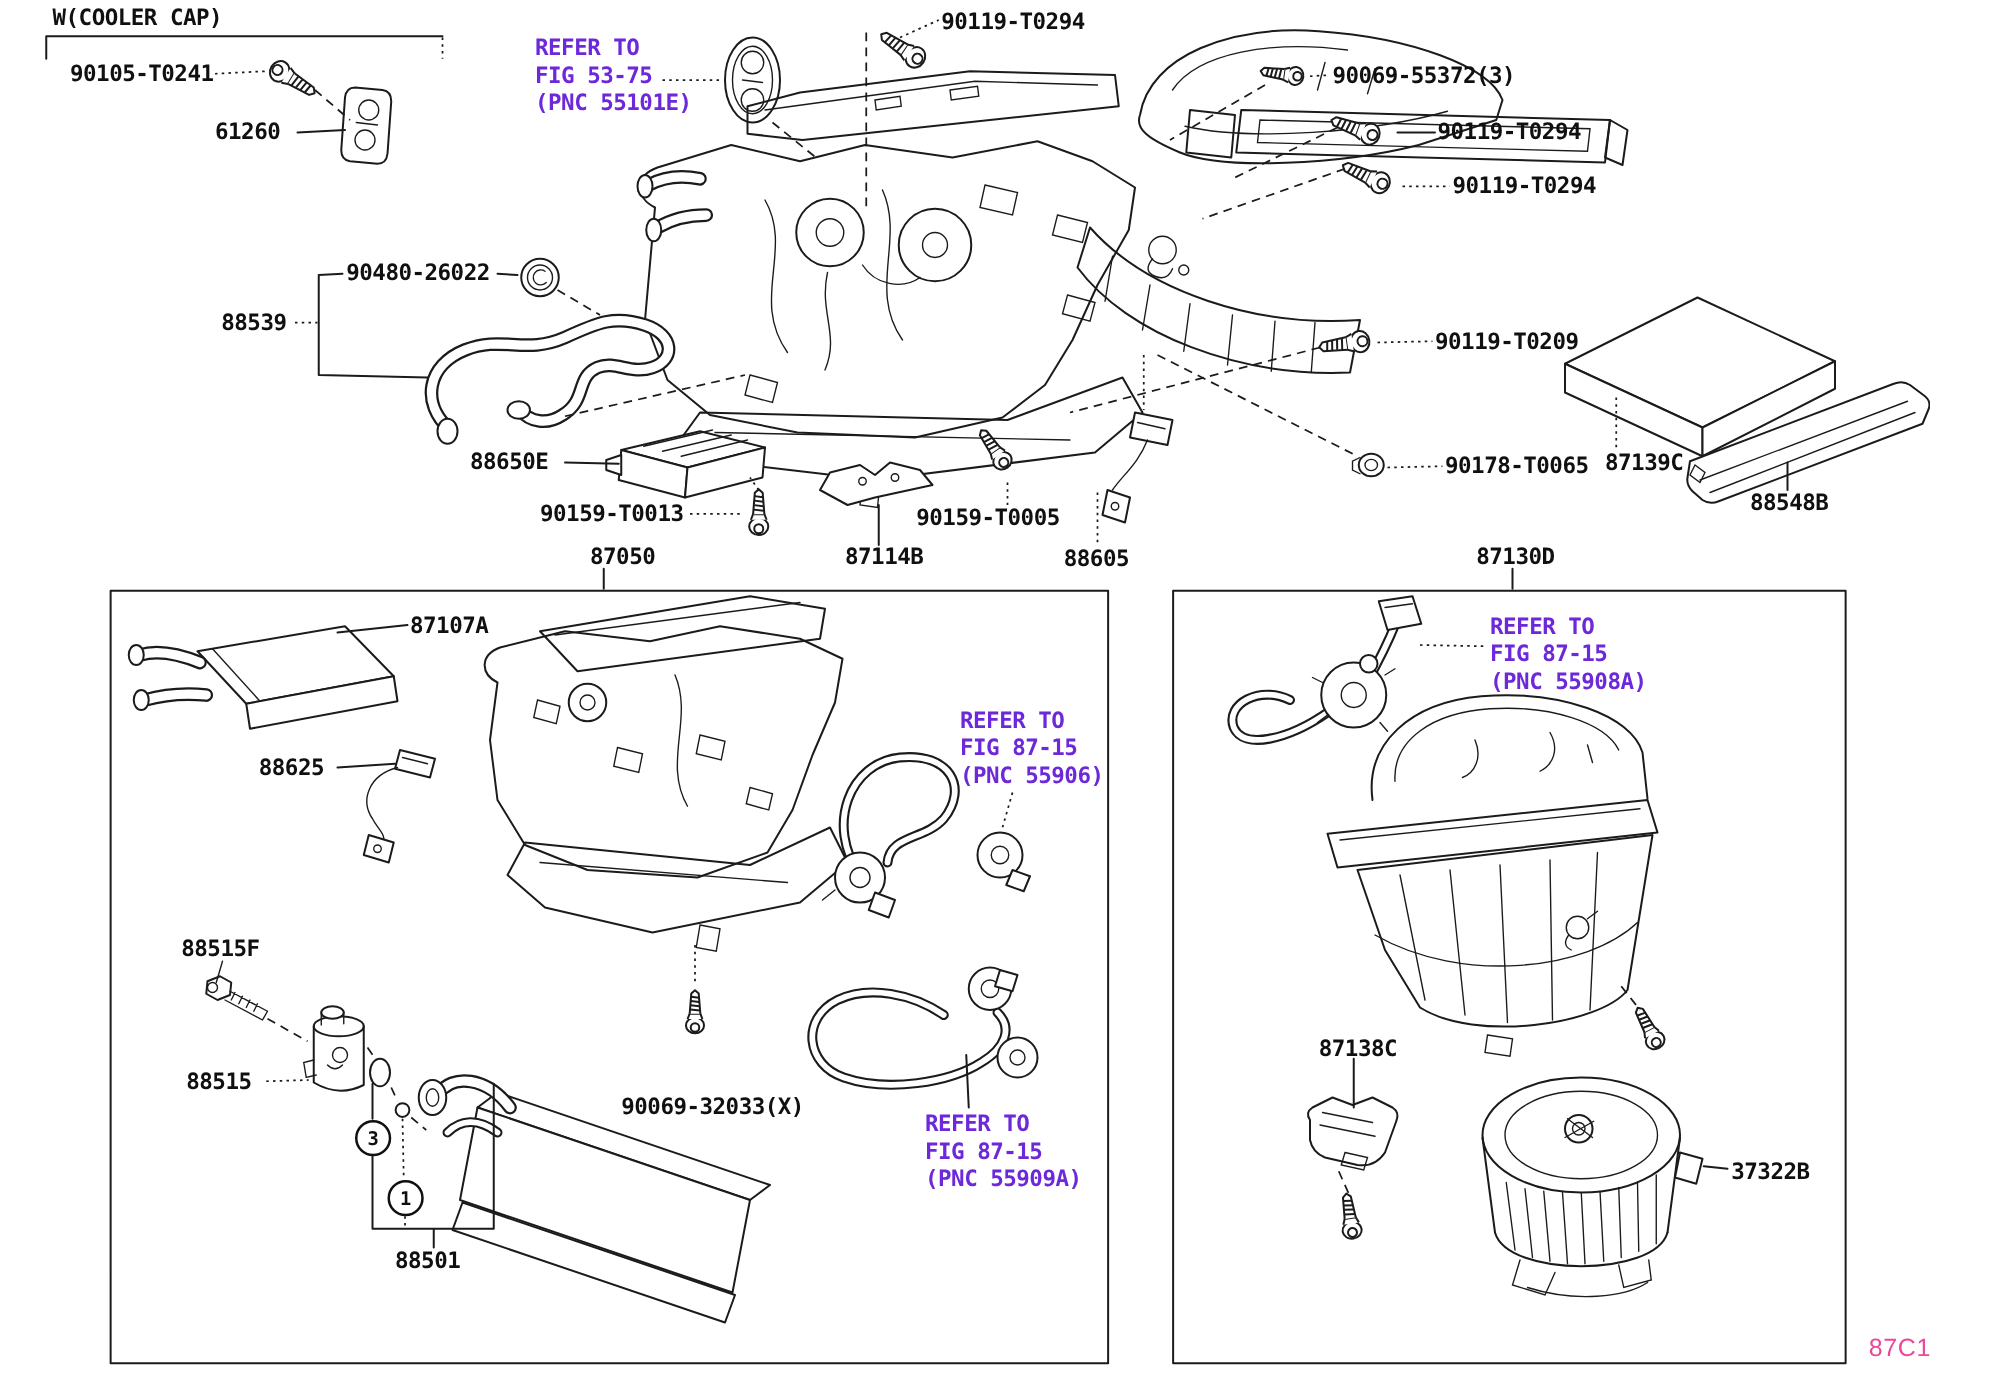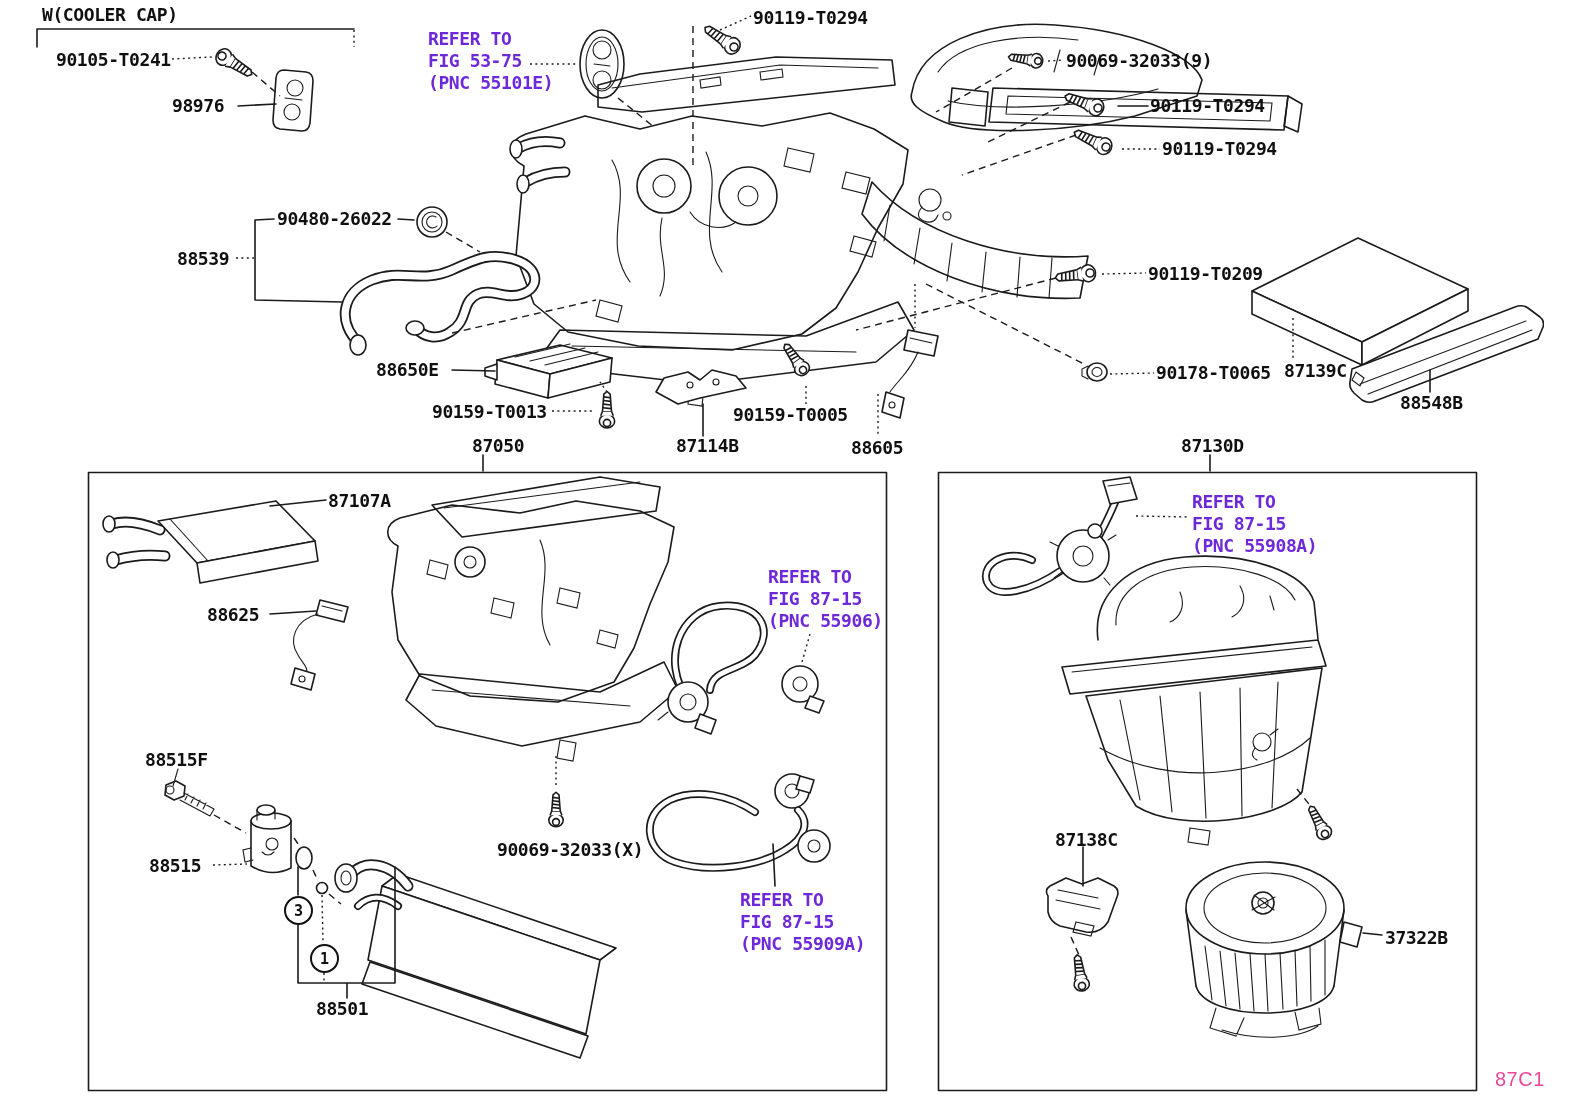--- a/index.html
+++ b/index.html
@@ -347,30 +347,30 @@
     <path class="ln" d="M773,844 L775,886"></path>
     <path class="dot" d="M1136,516 L1189,517"></path>
     <path class="ln" d="M1083,847 L1083,886"></path>
     <path class="dash" d="M1071,937 L1079,955 M1297,789 L1312,808"></path>
     <path class="ln" d="M1363,933 L1382,935"></path>
   </g>
 </svg>
 
 <div class="lbl" style="left:42px;top:5px">W(COOLER CAP)</div>
 <div class="lbl" style="left:56px;top:50px">90105-T0241</div>
-<div class="lbl" style="left:172px;top:96px">98976</div>
+<div class="lbl" style="left:172px;top:96px">61260</div>
 
 <div class="note" style="left:428px;top:28px">
   <div>REFER TO</div>
   <div>FIG 53-75</div>
   <div>(PNC 55101E)</div>
 </div>
 
 <div class="lbl" style="left:753px;top:8px">90119-T0294</div>
-<div class="lbl" style="left:1066px;top:51px">90069-32033(9)</div>
+<div class="lbl" style="left:1066px;top:51px">90069-55372(3)</div>
 <div class="lbl" style="left:1150px;top:96px">90119-T0294</div>
 <div class="lbl" style="left:1162px;top:139px">90119-T0294</div>
 <div class="lbl" style="left:1148px;top:264px">90119-T0209</div>
 <div class="lbl" style="left:1156px;top:363px">90178-T0065</div>
 <div class="lbl" style="left:1284px;top:361px">87139C</div>
 <div class="lbl" style="left:1400px;top:393px">88548B</div>
 
 <div class="lbl" style="left:277px;top:209px">90480-26022</div>
 <div class="lbl" style="left:177px;top:249px">88539</div>
 <div class="lbl" style="left:376px;top:360px">88650E</div>
@@ -381,21 +381,21 @@
 <div class="lbl" style="left:851px;top:438px">88605</div>
 <div class="lbl" style="left:1181px;top:436px">87130D</div>
 
 <div class="lbl" style="left:328px;top:491px">87107A</div>
 <div class="lbl" style="left:207px;top:605px">88625</div>
 <div class="lbl" style="left:145px;top:750px">88515F</div>
 <div class="lbl" style="left:149px;top:856px">88515</div>
 <div class="callout" style="left:284px;top:896px">3</div>
 <div class="callout" style="left:310px;top:944px">1</div>
 <div class="lbl" style="left:316px;top:999px">88501</div>
-<div class="lbl" style="left:497px;top:840px">90069-32033(X)</div>
+<div class="lbl" style="left:497px;top:876px">90069-32033(X)</div>
 
 <div class="note" style="left:768px;top:566px">
   <div>REFER TO</div>
   <div>FIG 87-15</div>
   <div>(PNC 55906)</div>
 </div>
 
 <div class="note" style="left:740px;top:889px">
   <div>REFER TO</div>
   <div>FIG 87-15</div>

